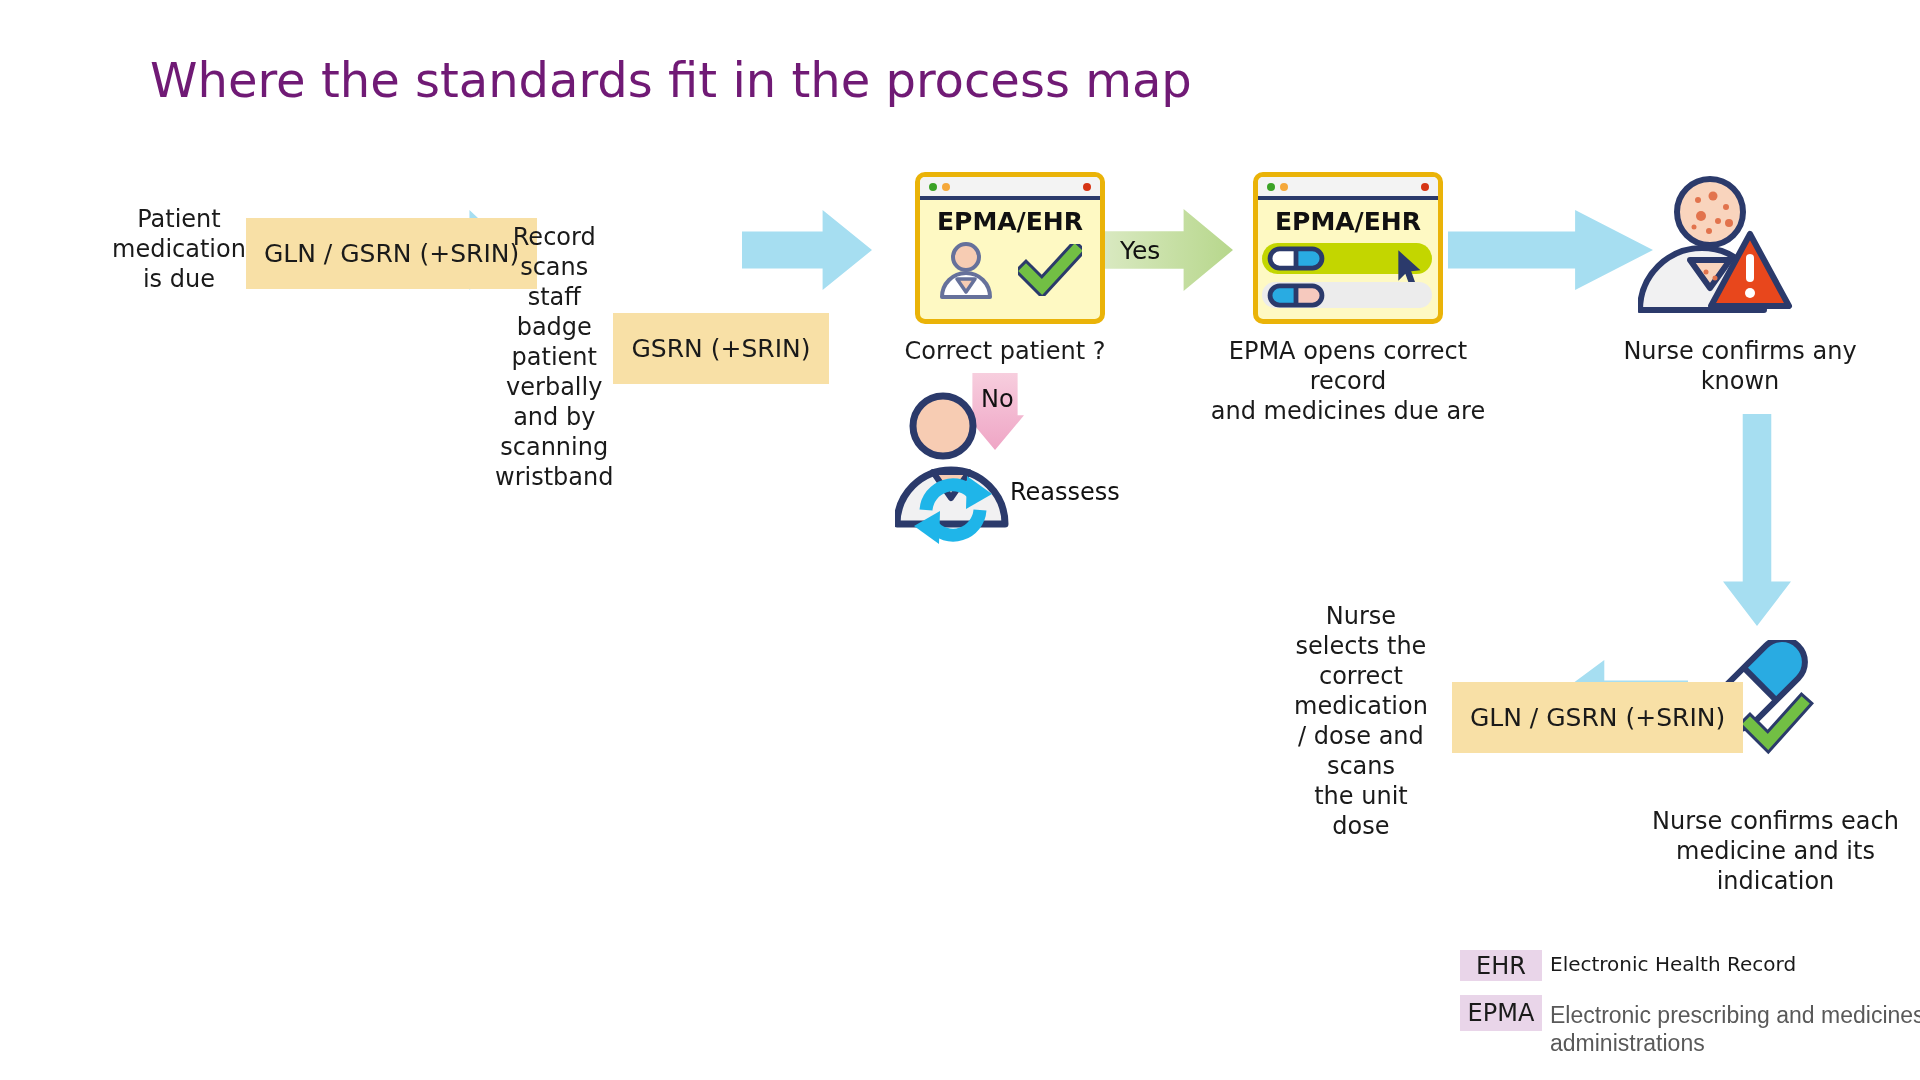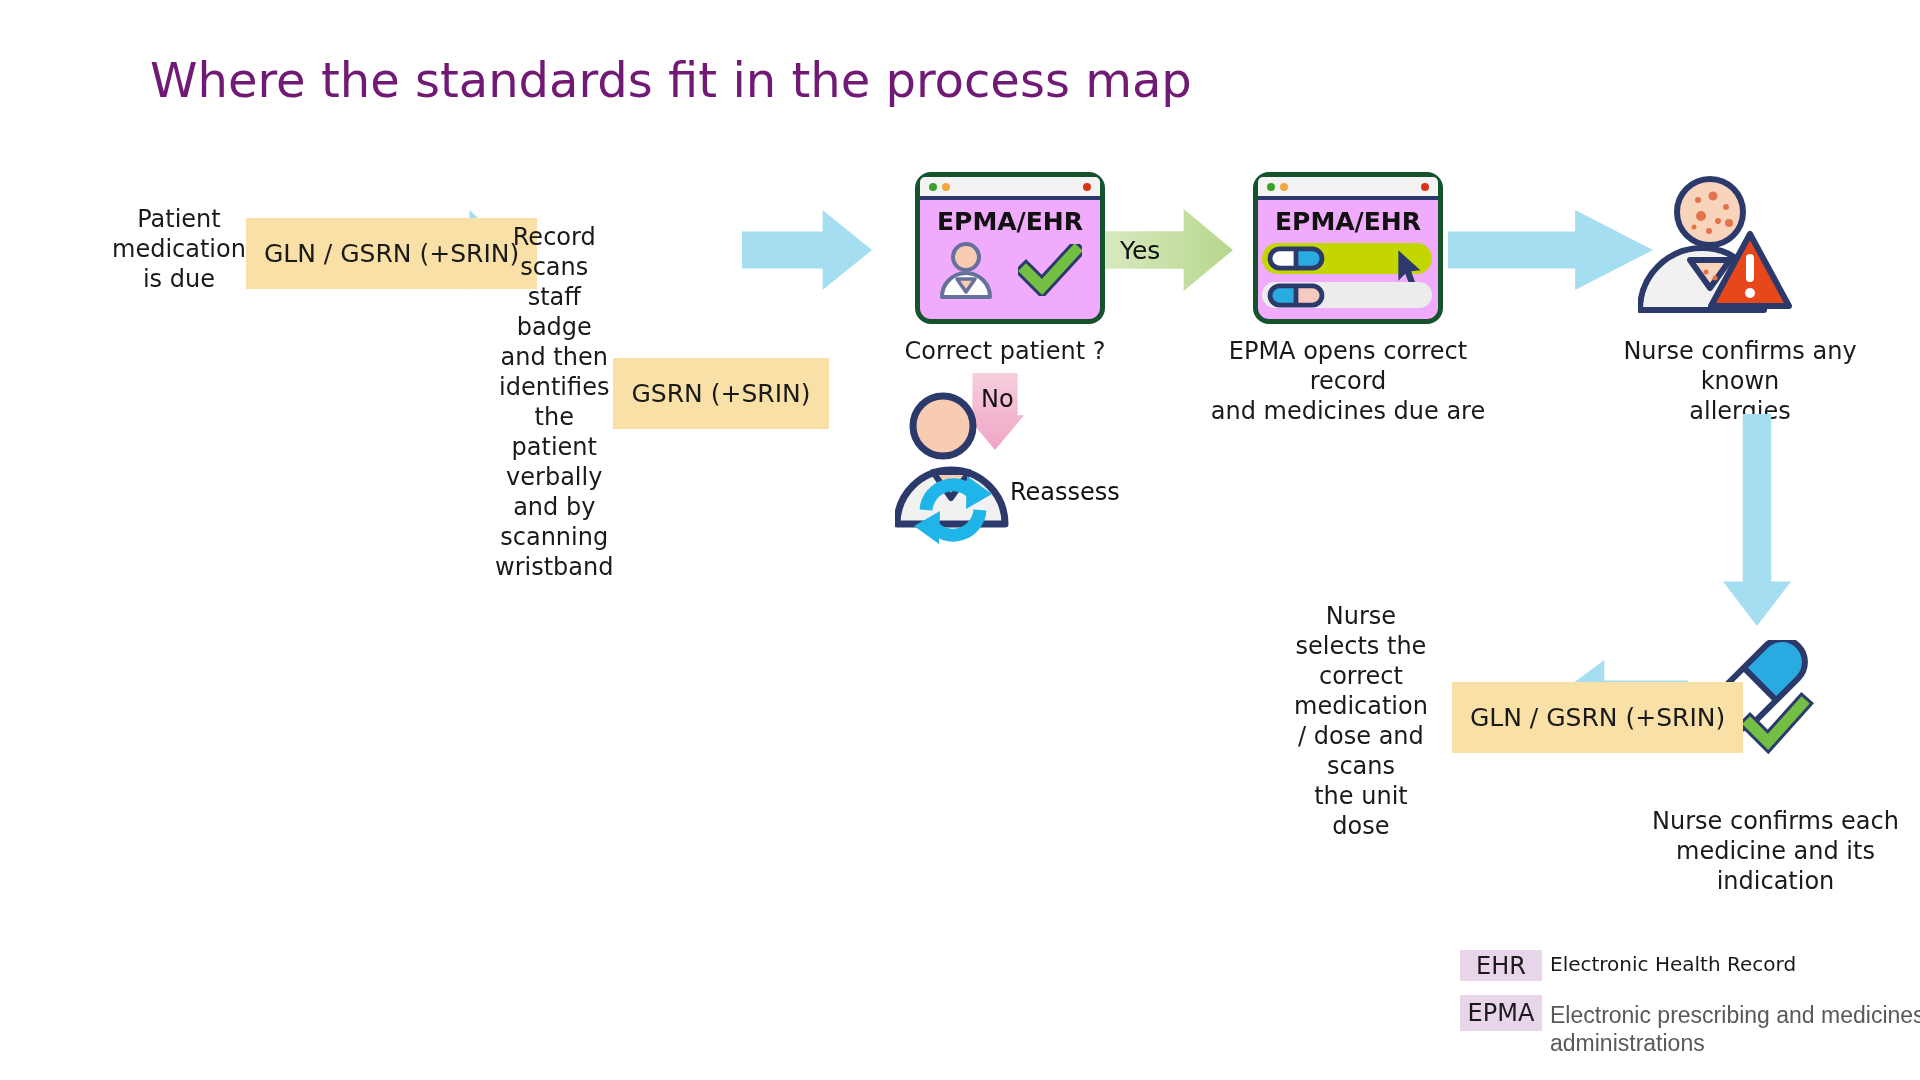--- a/index.html
+++ b/index.html
@@ -16,22 +16,22 @@
   .arrow{position:absolute;z-index:1;}
   .arrow-right{background:#A6DEF1;clip-path:polygon(0 27%,62% 27%,62% 0,100% 50%,62% 100%,62% 73%,0 73%);}
   .arrow-left{background:#A6DEF1;clip-path:polygon(100% 27%,38% 27%,38% 0,0 50%,38% 100%,38% 73%,100% 73%);}
   .arrow-down{background:#A6DEF1;clip-path:polygon(29% 0,71% 0,71% 79%,100% 79%,50% 100%,0 79%,29% 79%);}
   .arrow-yes{background:linear-gradient(90deg,#D9E9C1,#B7D78C);clip-path:polygon(0 27%,62% 27%,62% 0,100% 50%,62% 100%,62% 73%,0 73%);}
   .arrow-no{background:linear-gradient(180deg,#F7CEDE,#EFA5C5);clip-path:polygon(11% 0,89% 0,89% 55%,100% 55%,50% 100%,0 55%,11% 55%);}
 
   .flow-word{position:absolute;font-size:25px;color:#111;z-index:3;}
 
   
-  .window{position:absolute;width:180px;height:142px;background:#f0abfc;border:5px solid #14532d;
-          border-radius:16px;z-index:2;box-sizing:content-box;}
+  .window{position:absolute;width:180px;height:142px;background:#fef9c3;border:5px solid #eab308;
+          border-radius:10px;z-index:2;box-sizing:content-box;}
   .titlebar{height:19px;background:#F3F3F3;border-bottom:4px solid #2B3A6B;border-radius:5px 5px 0 0;position:relative;}
   .dot{position:absolute;top:6px;width:8px;height:8px;border-radius:50%;}
   .dot-green{left:9px;background:#3BA226;}
   .dot-orange{left:22px;background:#F5A83A;}
   .dot-red{right:9px;background:#D63414;}
   .win-title{text-align:center;font-weight:700;font-size:25px;color:#111;margin-top:7px;}
   .win3-row{display:flex;justify-content:center;align-items:center;gap:24px;margin-top:5px;}
   .med-row{position:absolute;border-radius:16px;}
   .med-row-hi{left:4px;top:66px;width:170px;height:31px;background:#C3D600;}
   .med-row-lo{left:4px;top:105px;width:170px;height:26px;background:#ECECEC;}
@@ -96,21 +96,20 @@
           <rect x="97" y="39" width="5" height="5"></rect>
       </g>
       <rect x="124" y="2" width="66" height="95" rx="27" fill="#F7CCB3" stroke="#2B3A6B" stroke-width="8"></rect>
       <rect x="150" y="8" width="54" height="21" rx="10.5" fill="#F7CCB3" stroke="#2B3A6B" stroke-width="7"></rect>
       <rect x="150" y="31" width="54" height="21" rx="10.5" fill="#F7CCB3" stroke="#2B3A6B" stroke-width="7"></rect>
       <rect x="150" y="54" width="54" height="21" rx="10.5" fill="#F7CCB3" stroke="#2B3A6B" stroke-width="7"></rect>
       <rect x="150" y="77" width="54" height="21" rx="10.5" fill="#F7CCB3" stroke="#2B3A6B" stroke-width="7"></rect>
     </svg>
     <div class="step-label" style="margin-top:26px;">
       <div>Record scans staff badge</div>
-      <div>and then identifies the</div>
       <div>patient verbally and by</div>
       <div>scanning wristband</div>
     </div>
     <div class="badge-tan">GSRN (+SRIN)</div>
   </div>
 
   <div class="window" style="left:915px;top:172px;">
     <div class="titlebar">
       <div class="dot dot-green"></div>
       <div class="dot dot-orange"></div>
@@ -195,21 +194,20 @@
     <circle cx="68" cy="96" r="2.5" fill="#E2734D"></circle>
       <circle cx="77" cy="102" r="2.5" fill="#E2734D"></circle>
     <g>
       <polygon points="112,58 151,130 73,130" fill="#E8471C" stroke="#2B3A6B" stroke-width="6" stroke-linejoin="round"></polygon>
       <rect x="108" y="78" width="8" height="28" rx="4" fill="#ffffff"></rect>
       <circle cx="112" cy="117" r="5" fill="#ffffff"></circle>
     </g>
   </svg>
   <div class="step-label abs" style="left:1590px;top:336px;width:300px;">
     <div>Nurse confirms any known</div>
-    <div>allergies</div>
   </div>
 
   <svg class="abs" style="left:1716px;top:640px;z-index:2;" width="100" height="118" viewBox="0 0 100 118">
     <g transform="translate(44,44) rotate(-45)">
       <path d="M0,-23 L-31,-23 A23,23 0 0 0 -31,23 L0,23 Z" fill="#ffffff"></path>
       <path d="M0,-23 L31,-23 A23,23 0 0 1 31,23 L0,23 Z" fill="#29ABE2"></path>
       <rect x="-54" y="-23" width="108" height="46" rx="23" fill="none" stroke="#2B3A6B" stroke-width="6"></rect>
       <line x1="0" y1="-23" x2="0" y2="23" stroke="#2B3A6B" stroke-width="6"></line>
     </g>
     <path d="M34,84 L52,102 L86,64" fill="none" stroke="#2B3A6B" stroke-width="17" stroke-linecap="square"></path>

